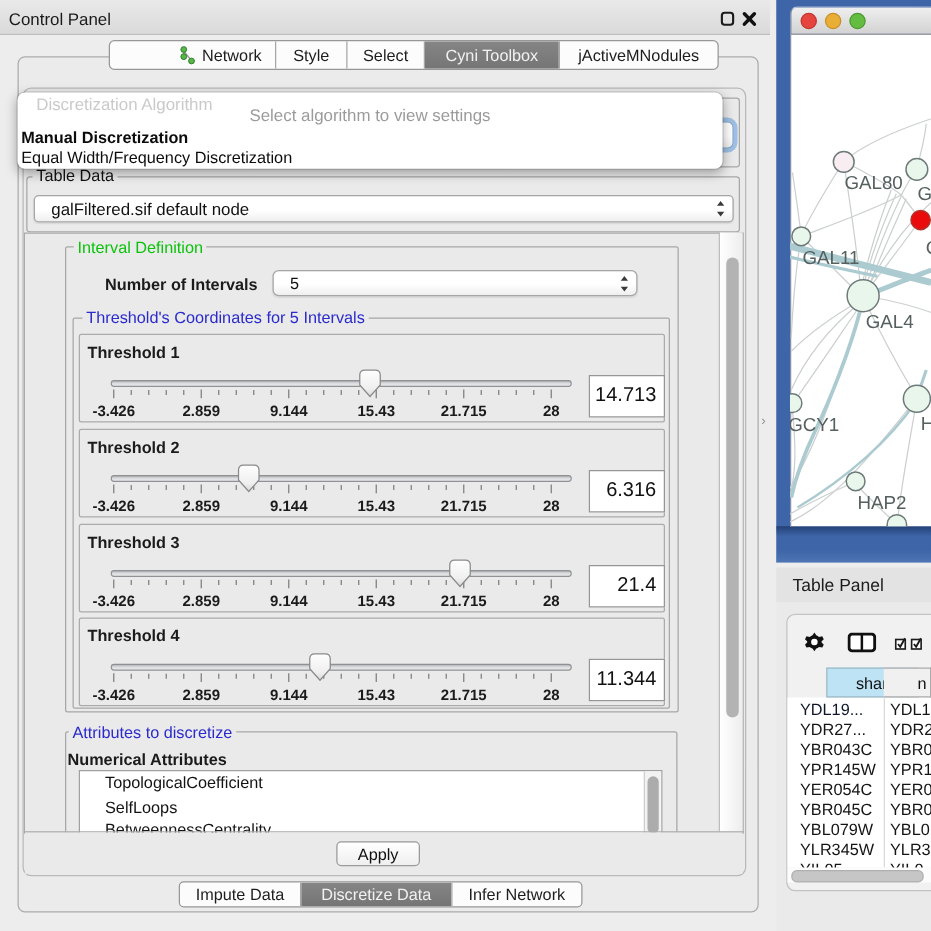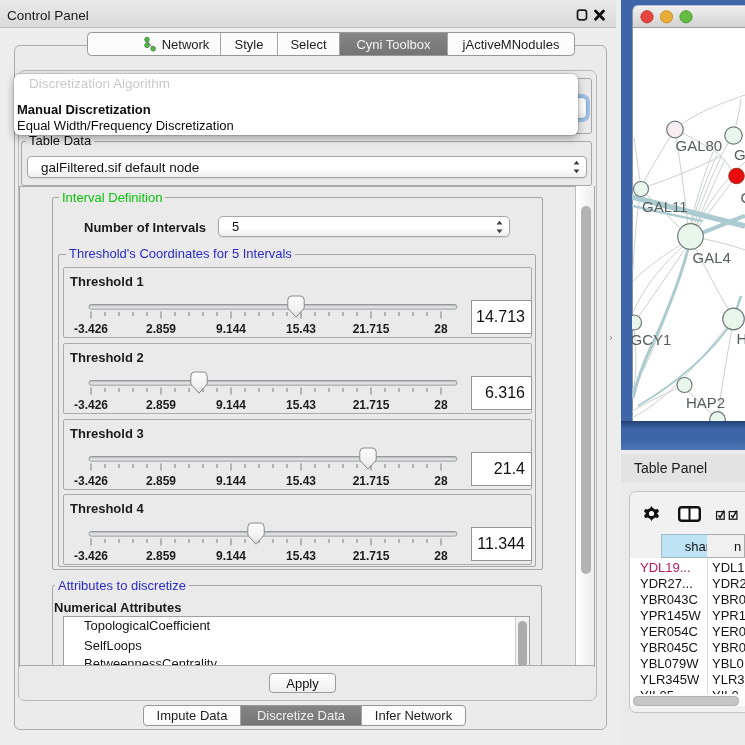--- a/index.html
+++ b/index.html
@@ -56,20 +56,21 @@
   <div class="ct" style="font-size:13.5px;text-align:right;">galFiltered.sif default node</div>
       <svg class="stepper" viewBox="0 0 9 14" style="width:9px;height:14px;">
  <path d="M4.5 0.8 L7.4 4.6 L1.6 4.6 Z" fill="#3a3a3a"></path>
  <path d="M4.5 13.2 L7.4 9.4 L1.6 9.4 Z" fill="#3a3a3a"></path>
 </svg>
 </div>
 
 <div class="abs" style="left:14px;top:74px;width:564px;height:61px;background:#FFFFFF;border-radius:6px;
   box-shadow:0 3px 9px rgba(0,0,0,0.35),0 0 0 1px rgba(0,0,0,0.10);"></div>
 <div class="abs" style="left:29px;top:76px;font-size:13.5px;color:#CACACA;white-space:nowrap;">Discretization Algorithm</div>
+<div class="abs" style="left:14px;top:85px;width:564px;text-align:center;font-size:13.5px;color:#9B9B9B;">Select algorithm to view settings</div>
 <div class="abs" style="left:17px;top:102px;font-size:13px;font-weight:bold;color:#0c0c0c;">Manual Discretization</div>
 <div class="abs" style="left:17px;top:118px;font-size:13px;color:#0c0c0c;">Equal Width/Frequency Discretization</div>
 
 <div class="abs" style="left:19px;top:186px;width:574px;height:479px;background:#EAEAEA;border:1px solid #A9A9A9;"></div>
 
 <div class="gbox" style="left:52px;top:197px;width:489px;height:371px;border-radius:2px;"></div>
 <div class="gtitle" style="left:59px;top:191px;color:#0BC30B;">Interval Definition</div>
 <div class="blab" style="left:84px;top:220px;">Number of Intervals</div>
 <div class="combo" style="left:218px;top:216px;width:290px;height:19px;">
   <div class="ct">5</div>
@@ -385,21 +386,21 @@
  <rect x="1.6" y="2.6" width="7.6" height="7.6" fill="#FFFFFF" stroke="#1b1b1b" stroke-width="1.3"></rect>
  <path d="M3.4 6.2 L5.2 8.4 L9 1.6" fill="none" stroke="#1b1b1b" stroke-width="1.5"></path>
  <rect x="14.3" y="2.6" width="7.6" height="7.6" fill="#FFFFFF" stroke="#1b1b1b" stroke-width="1.3"></rect>
  <path d="M16.1 6.2 L17.9 8.4 L21.7 1.6" fill="none" stroke="#1b1b1b" stroke-width="1.5"></path>
 </svg>
 
 <div class="abs" style="left:633px;top:534px;width:74px;height:24px;background:#BEE3F4;border:1px solid #9FB9C6;box-sizing:border-box;display:flex;align-items:center;justify-content:center;padding-left:24px;box-sizing:border-box;font-size:13px;color:#111;margin-left:28px;">shared...</div>
 <div class="abs" style="left:707px;top:534px;width:38px;height:24px;background:#F0F0F0;border:1px solid #ABABAB;border-left:none;box-sizing:border-box;"></div>
 <div class="abs" style="left:734px;top:534px;height:24px;display:flex;align-items:center;font-size:13px;color:#111;">n</div>
 <div class="abs" style="left:706.5px;top:558px;width:1px;height:136px;background:#DADADA;"></div>
-<div class="abs" style="left:640px;top:559.5px;font-size:13px;color:#be185d;white-space:nowrap;">YDL19...</div>
+<div class="abs" style="left:640px;top:559.5px;font-size:13px;color:#0f172a;white-space:nowrap;">YDL19...</div>
     <div class="abs" style="left:712px;top:559.5px;font-size:13px;color:#141414;white-space:nowrap;">YDL1</div>
     <div class="abs" style="left:640px;top:575.6px;font-size:13px;color:#141414;white-space:nowrap;">YDR27...</div>
     <div class="abs" style="left:712px;top:575.6px;font-size:13px;color:#141414;white-space:nowrap;">YDR2</div>
     <div class="abs" style="left:640px;top:591.7px;font-size:13px;color:#141414;white-space:nowrap;">YBR043C</div>
     <div class="abs" style="left:712px;top:591.7px;font-size:13px;color:#141414;white-space:nowrap;">YBR0</div>
     <div class="abs" style="left:640px;top:607.8000000000001px;font-size:13px;color:#141414;white-space:nowrap;">YPR145W</div>
     <div class="abs" style="left:712px;top:607.8000000000001px;font-size:13px;color:#141414;white-space:nowrap;">YPR1</div>
     <div class="abs" style="left:640px;top:623.9000000000001px;font-size:13px;color:#141414;white-space:nowrap;">YER054C</div>
     <div class="abs" style="left:712px;top:623.9000000000001px;font-size:13px;color:#141414;white-space:nowrap;">YER0</div>
     <div class="abs" style="left:640px;top:640.0000000000001px;font-size:13px;color:#141414;white-space:nowrap;">YBR045C</div>

